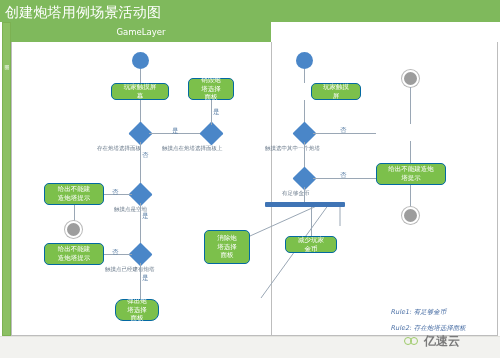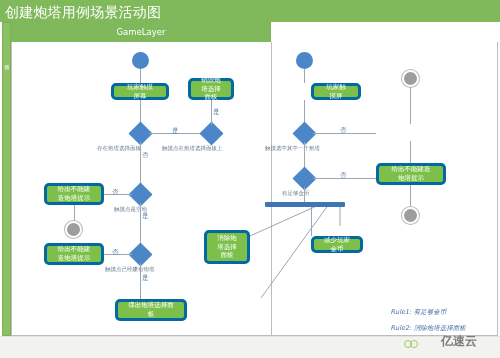--- a/index.html
+++ b/index.html
@@ -52,21 +52,21 @@
     border-top:none;
   }
   .lane-sep{
     position:absolute;top:20px;width:1px;height:294px;background:#bdbdbd;
   }
 
   
   .node{position:absolute;}
 
   .action{
-    background:#7cc04b;border:3px solid #0369a1;border-radius:5px;
+    background:#7cc04b;border:1px solid #0369a1;border-radius:5px;
     color:#ffffff;font-size:6.5px;line-height:1.35;
     display:flex;align-items:center;justify-content:center;text-align:center;
     box-sizing:border-box;padding:1px 10px;
   }
 
   .decision{
     width:17px;height:17px;background:#4a86c8;
     transform:rotate(45deg);border-radius:1px;
   }
 
@@ -95,21 +95,21 @@
 
   .rules{position:absolute;left:380px;top:286px;}
   .rules div{
     font-size:6.5px;color:#4a6fa5;margin-bottom:7px;white-space:nowrap;
     font-style:italic;
   }
 
   
   .watermark{
     position:absolute;left:404px;top:333px;
-    display:flex;align-items:flex-end;gap:20px;
+    display:flex;align-items:center;gap:3px;
   }
   .wm-logo{
     width:17px;height:11px;position:relative;
   }
   .wm-logo i{
     position:absolute;top:1px;width:8px;height:8px;border-radius:50%;
     border:1.4px solid #9ecb6a;box-sizing:border-box;
   }
   .wm-logo i:nth-child(1){left:0;}
   .wm-logo i:nth-child(2){left:6px;}
@@ -186,21 +186,21 @@
     <div class="edge-h" style="left:93px;top:232px;width:28px;"></div>
     <div class="branch-label" style="left:101px;top:226px;">否</div>
 
     <div class="node action" style="left:33px;top:221px;width:60px;height:22px;">
       <span>给出不能建造炮塔提示</span>
     </div>
 
     <div class="edge-v" style="left:129px;top:241px;height:36px;"></div>
     <div class="branch-label" style="left:131px;top:252px;">是</div>
 
-    <div class="node action" style="left:104px;top:277px;width:72px;height:22px;">
+    <div class="node action" style="left:104px;top:277px;width:44px;height:22px;border-radius:8px;">
       <span>弹出炮塔选择面板</span>
     </div>
 
     <div class="node action" style="left:193px;top:208px;width:46px;height:34px;">
       <span>消除炮塔选择面板</span>
     </div>
 
 
     <svg style="position:absolute;left:0;top:0;width:487px;height:294px;pointer-events:none;">
       <line x1="310" y1="182" x2="239" y2="214" stroke="#9aa7b5" stroke-width="1"></line>
@@ -240,27 +240,27 @@
 
     <div class="edge-h" style="left:302px;top:156px;width:63px;"></div>
     <div class="branch-label" style="left:329px;top:149px;">否</div>
 
     <div class="edge-v" style="left:293px;top:165px;height:17px;"></div>
 
     <div class="node fork-bar" style="left:254px;top:180px;width:80px;"></div>
 
     <div class="edge-v" style="left:300px;top:185px;height:29px;"></div>
 
-    <div class="node action" style="left:274px;top:214px;width:52px;height:17px;margin-left:26px;">
+    <div class="node action" style="left:274px;top:214px;width:52px;height:17px;">
       <span>减少玩家金币</span>
     </div>
 
     <div class="rules">
       <div>Rule1: 有足够金币</div>
-      <div>Rule2: 消除炮塔选择面板</div>
+      <div>Rule2: 存在炮塔选择面板</div>
       <div>Rule3: 有足够金币</div>
     </div>
 
   </div>
 
   <div class="bottom-strip"></div>
 
   <div class="watermark">
     <div class="wm-logo">
       <i></i>

